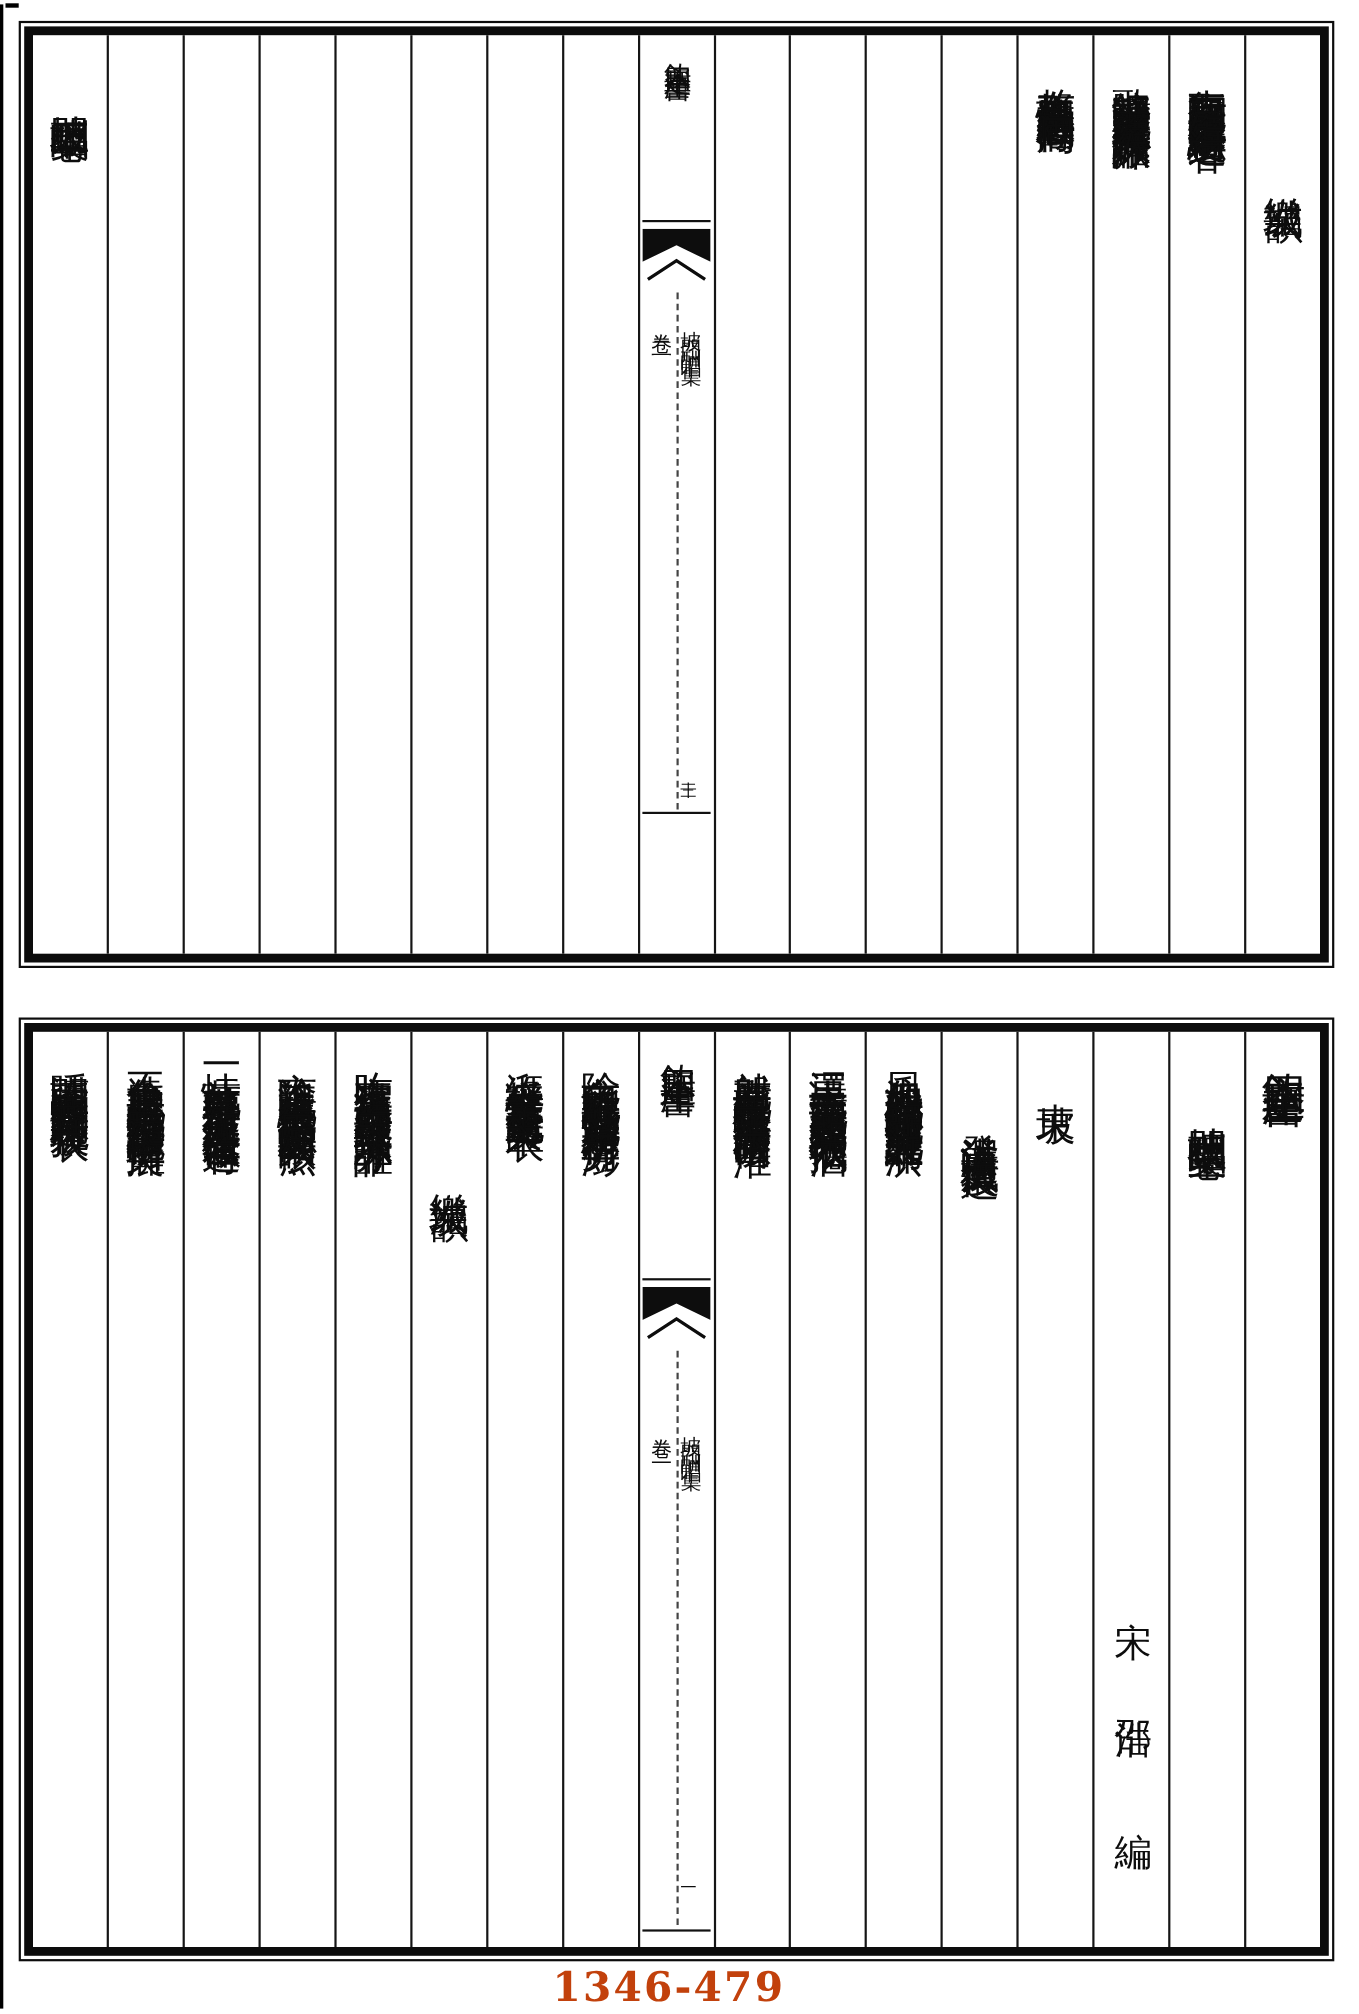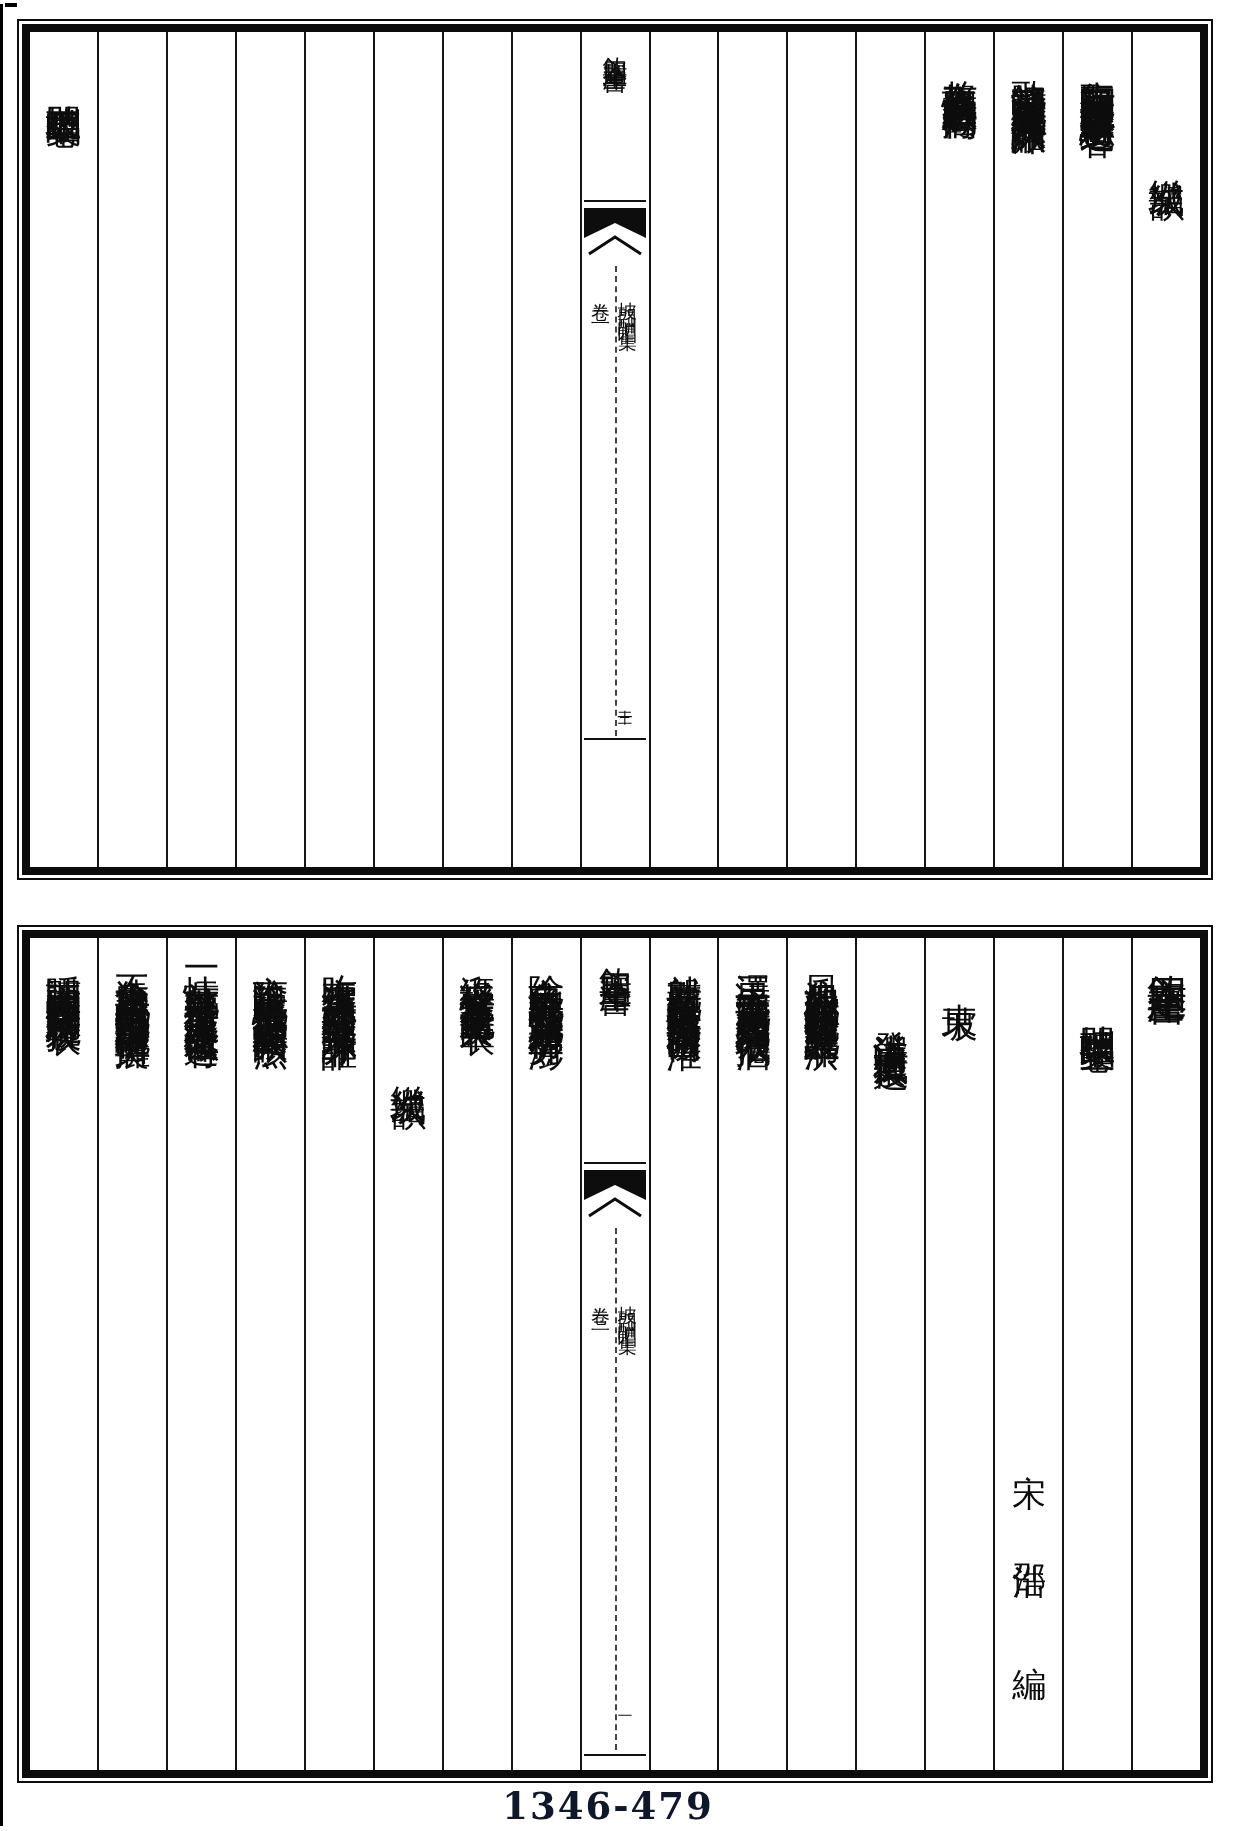--- a/index.html
+++ b/index.html
@@ -43,21 +43,21 @@
 
   .ed {
     position:absolute; left:50%; transform:translateX(-50%);
     writing-mode:vertical-rl; text-orientation:upright;
     font-size:34px; letter-spacing:2px; line-height:1; white-space:nowrap;
   }
 
   .footer {
     position:absolute; top:1784px; left:448px; width:320px; text-align:center;
     font-family:"DejaVu Serif",serif; font-size:37px; font-weight:bold;
-    letter-spacing:2px; color:#0f172a;
+    letter-spacing:2px; color:#c2410c;
   }
 </style>
 </head>
 <body>
 
 <div class="edge-left"></div>
 <div class="corner-dash"></div>
 
 <div class="block block-top">
 

